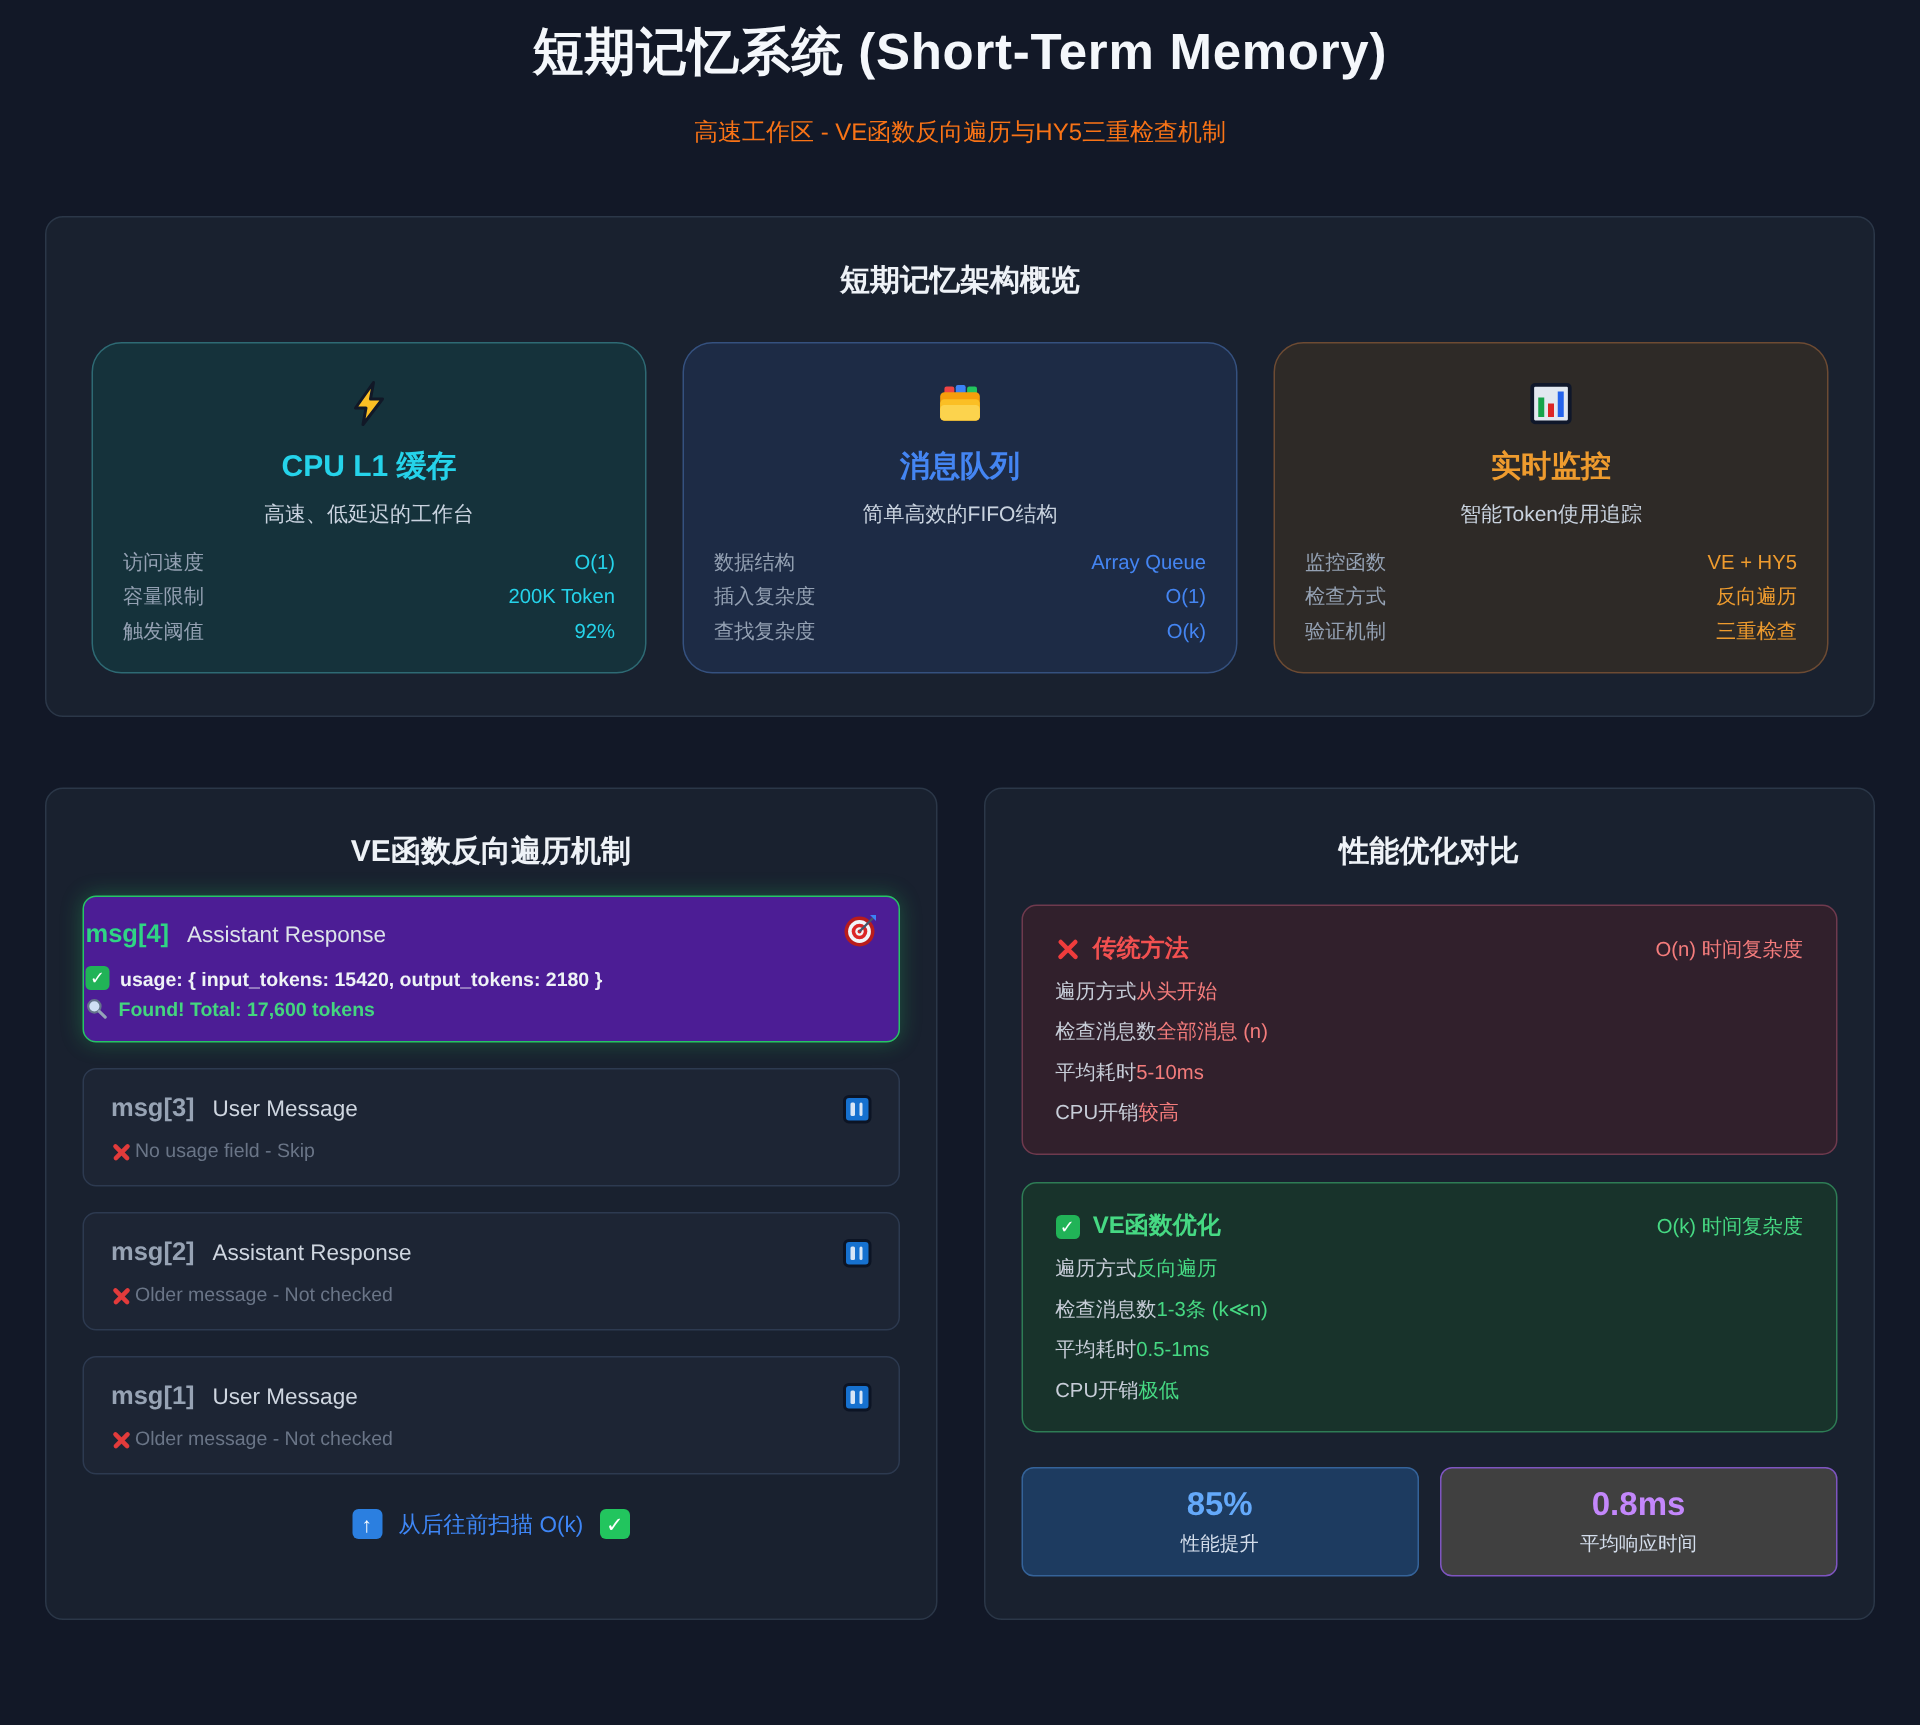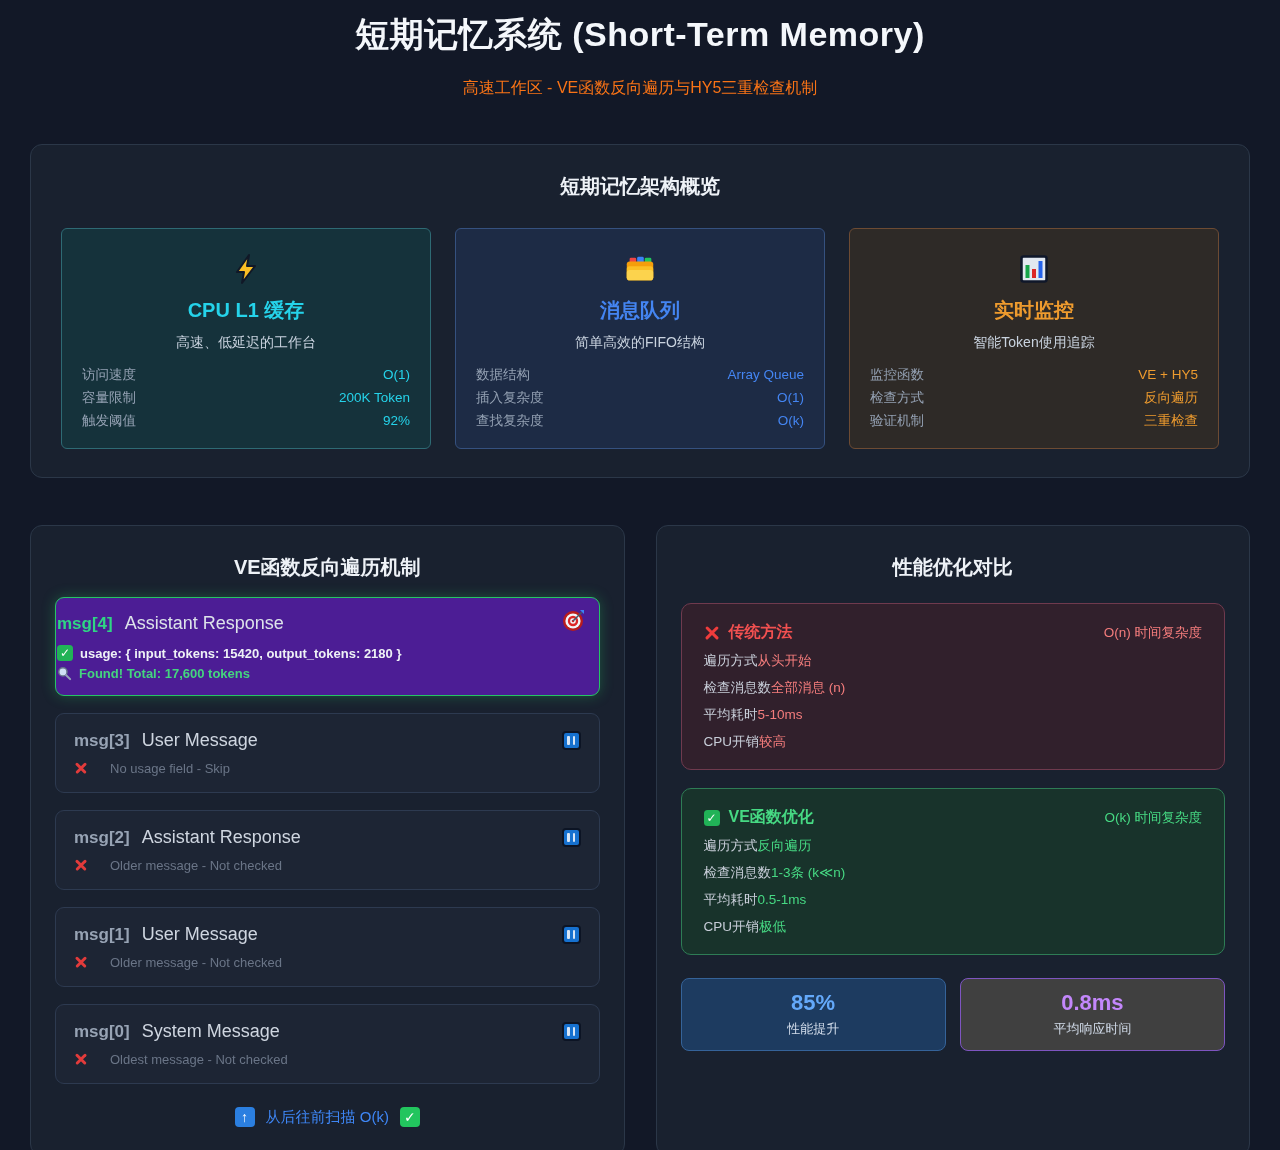--- a/index.html
+++ b/index.html
@@ -16,21 +16,21 @@
   .page-subtitle{font-size:16px;color:#f97316;margin-top:20px;}
   
   .outer-card{
     background:#19212f;border:1px solid #2b3748;border-radius:12px;
     margin:0 30px;padding:24px 30px 28px;
   }
   .top-card{margin-top:45px;}
   .card-heading{text-align:center;font-size:20px;font-weight:700;color:#eef2f7;margin:4px 0 0;}
   
   .overview-grid{display:grid;grid-template-columns:repeat(3,1fr);gap:24px;margin-top:28px;}
-  .arch-card{border-radius:6px;padding:22px 20px 20px;}
+  .arch-card{border-radius:20px;padding:22px 20px 20px;}
   .arch-card.teal{background:#15323b;border:1px solid #2e6a74;}
   .arch-card.blue{background:#1d2b45;border:1px solid #35517f;}
   .arch-card.orange{background:#2e2a27;border:1px solid #6d4b33;}
   .arch-icon{display:flex;justify-content:center;height:36px;align-items:center;}
   .arch-title{text-align:center;font-size:20px;font-weight:700;margin-top:10px;}
   .arch-card.teal .arch-title{color:#25d3ea;}
   .arch-card.blue .arch-title{color:#4485f2;}
   .arch-card.orange .arch-title{color:#ee9b2e;}
   .arch-desc{text-align:center;font-size:14px;color:#c9d3df;margin-top:10px;}
   .stat-rows{margin-top:16px;}
@@ -45,31 +45,31 @@
   
   .found-card{
     position:relative;margin-top:16px;border-radius:9px;
     background:#4c1d95;border:1.5px solid #27c465;
     box-shadow:0 0 14px rgba(39,196,101,.32);
     padding:15px 1px 14px;
   }
   .msg-header{display:flex;align-items:center;gap:12px;}
   .msg-id{font-size:17px;font-weight:700;color:#97a3b4;}
   .found-card .msg-id{color:#2fd584;}
-  .msg-type{font-size:18px;color:#dde3ea;}
+  .msg-type{font-size:15px;color:#dde3ea;}
   .found-usage{display:flex;align-items:center;gap:7px;margin-top:11px;font-size:13px;font-weight:700;color:#eef2f6;}
   .found-line{display:flex;align-items:center;gap:7px;margin-top:5px;font-size:13px;font-weight:700;color:#44d57f;}
   .target-icon{position:absolute;top:10px;right:13px;}
   .msg-row{
     margin-top:17px;border-radius:9px;background:#1d2534;border:1px solid #2d3a50;
     padding:16px 18px;
   }
   .msg-row .msg-header{justify-content:flex-start;}
   .msg-row .msg-type{color:#cfd6e0;}
-  .msg-note{display:flex;align-items:flex-start;gap:23px;margin-top:10px;font-size:13px;color:#6a7587;}
+  .msg-note{display:flex;align-items:flex-end;gap:3px;margin-top:10px;font-size:13px;color:#6a7587;}
   .row-pause{margin-left:auto;}
   
   .scan-footer{display:flex;justify-content:center;align-items:center;gap:11px;margin-top:23px;}
   .scan-label{font-size:15px;font-weight:400;color:#3e86f5;}
   
   .cmp-panel{border-radius:10px;padding:18px 22px;margin-top:22px;}
   .cmp-panel.bad{background:#31202c;border:1px solid #6f3a4e;}
   .cmp-panel.good{background:#18332b;border:1px solid #2e7c55;margin-top:18px;}
   .cmp-header{display:flex;justify-content:space-between;align-items:center;}
   .cmp-title{display:flex;align-items:center;gap:9px;font-size:16px;font-weight:700;}
@@ -277,31 +277,20 @@
         <span class="msg-id">msg[1]</span>
         <span class="msg-type">User Message</span>
         <span class="pause-btn row-pause"></span>
       </div>
       <div class="msg-note">
         <span class="x-icon"></span>
         <span>Older message - Not checked</span>
       </div>
     </div>
 
-    <div class="msg-row">
-      <div class="msg-header">
-        <span class="msg-id">msg[0]</span>
-        <span class="msg-type">System Message</span>
-        <span class="pause-btn row-pause"></span>
-      </div>
-      <div class="msg-note">
-        <span class="x-icon"></span>
-        <span>Oldest message - Not checked</span>
-      </div>
-    </div>
 
     <div class="scan-footer">
       <span class="arrow-box">↑</span>
       <span class="scan-label">从后往前扫描 O(k)</span>
       <span class="check-box lg">✓</span>
     </div>
   </div>
 
   <div class="bottom-card">
     <div class="card-heading">性能优化对比</div>

